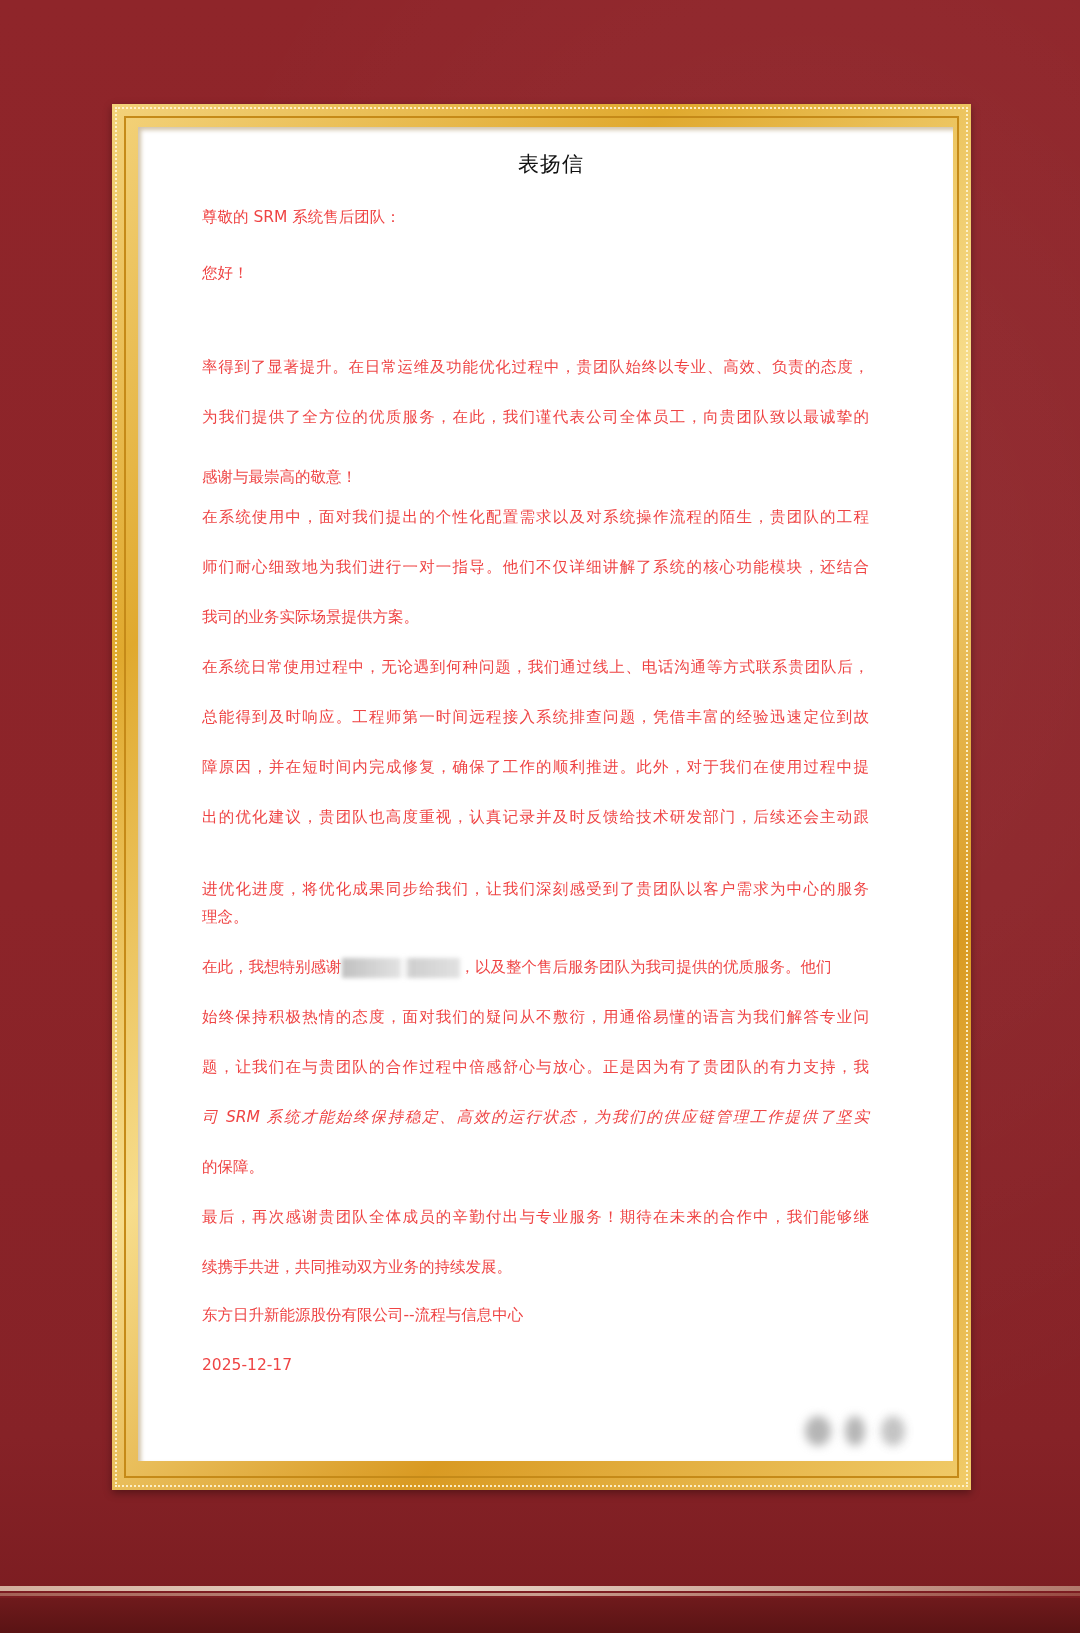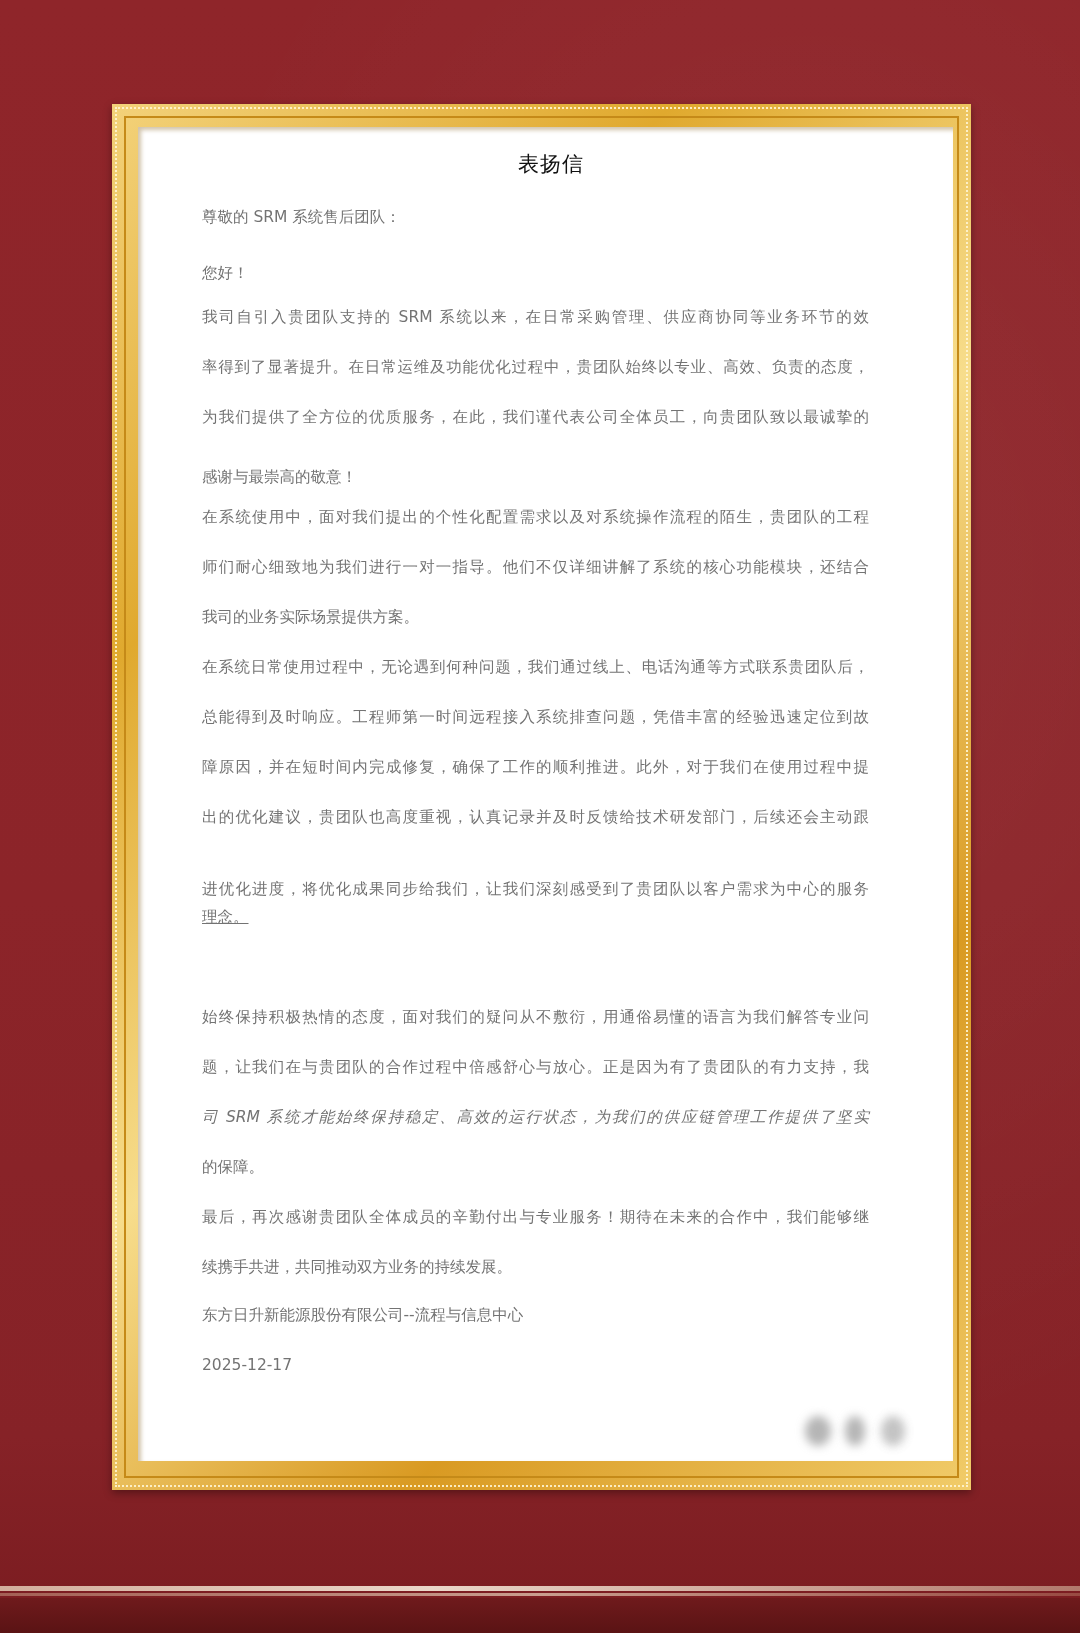--- a/index.html
+++ b/index.html
@@ -37,21 +37,21 @@
   .paper {
     position:absolute; left:138px; top:127px; width:815px; height:1334px;
     background:#ffffff;
     box-shadow: inset 3px 3px 4px rgba(120,80,10,0.35);
   }
   .title {
     position:absolute; left:0; width:826px; top:25px; text-align:center;
     font-size:21px; color:#111; letter-spacing:1px;
   }
   .line {
-    position:absolute; left:64px; font-size:15.5px; color:#737373;
+    position:absolute; left:64px; font-size:15.5px; color:#ef4444;
     white-space:nowrap; line-height:20px;
   }
   .just { width:667px; text-align:justify; text-align-last:justify; }
   .blur-name {
     display:inline-block; width:118px; height:20px; vertical-align:middle;
     background: linear-gradient(90deg, rgba(160,160,160,0.65), rgba(200,200,200,0.55) 48%, rgba(255,255,255,0) 52%, rgba(175,175,175,0.6) 58%, rgba(200,200,200,0.55));
     filter: blur(2px);
   }
   .seal {
     position:absolute; left:655px; top:1283px; width:130px; height:40px;
@@ -70,36 +70,38 @@
   <div class="frame-bead"></div>
   <div class="frame-inner-line"></div>
 </div>
 
 <div class="paper">
   <div class="title" style="top:23px;">表扬信</div>
 
   <div class="line" style="top:80px;">尊敬的 SRM 系统售后团队：</div>
   <div class="line" style="top:130px;margin-top:6px;">您好！</div>
 
-  <div class="line just" style="top:180px;">我司自引入贵团队支持的 SRM 系统以来，在日常采购管理、供应商协同等业务环节的效</div>
   <div class="line just" style="top:230px;">率得到了显著提升。在日常运维及功能优化过程中，贵团队始终以专业、高效、负责的态度，</div>
   <div class="line just" style="top:280px;">为我们提供了全方位的优质服务，在此，我们谨代表公司全体员工，向贵团队致以最诚挚的</div>
   <div class="line" style="top:340px;">感谢与最崇高的敬意！</div>
 
   <div class="line just" style="top:380px;">在系统使用中，面对我们提出的个性化配置需求以及对系统操作流程的陌生，贵团队的工程</div>
   <div class="line just" style="top:430px;">师们耐心细致地为我们进行一对一指导。他们不仅详细讲解了系统的核心功能模块，还结合</div>
   <div class="line" style="top:480px;">我司的业务实际场景提供方案。</div>
 
   <div class="line just" style="top:530px;">在系统日常使用过程中，无论遇到何种问题，我们通过线上、电话沟通等方式联系贵团队后，</div>
   <div class="line just" style="top:580px;">总能得到及时响应。工程师第一时间远程接入系统排查问题，凭借丰富的经验迅速定位到故</div>
   <div class="line just" style="top:630px;">障原因，并在短时间内完成修复，确保了工作的顺利推进。此外，对于我们在使用过程中提</div>
   <div class="line just" style="top:680px;">出的优化建议，贵团队也高度重视，认真记录并及时反馈给技术研发部门，后续还会主动跟</div>
   <div class="line just" style="top:752px;">进优化进度，将优化成果同步给我们，让我们深刻感受到了贵团队以客户需求为中心的服务</div>
-  <div class="line" style="top:780px;text-decoration:underline;">理念。</div>
+  <div class="line" style="top:780px;">理念。</div>
 
+  <div class="line" style="top:830px; width:667px;">
+    <span>在此，我想特别感谢</span><span class="blur-name"></span><span>，以及整个售后服务团队为我司提供的优质服务。他们</span>
+  </div>
   <div class="line just" style="top:880px;">始终保持积极热情的态度，面对我们的疑问从不敷衍，用通俗易懂的语言为我们解答专业问</div>
   <div class="line just" style="top:930px;">题，让我们在与贵团队的合作过程中倍感舒心与放心。正是因为有了贵团队的有力支持，我</div>
   <div class="line just" style="top:980px;font-style:italic;">司 SRM 系统才能始终保持稳定、高效的运行状态，为我们的供应链管理工作提供了坚实</div>
   <div class="line" style="top:1030px;">的保障。</div>
 
   <div class="line just" style="top:1080px;">最后，再次感谢贵团队全体成员的辛勤付出与专业服务！期待在未来的合作中，我们能够继</div>
   <div class="line" style="top:1130px;">续携手共进，共同推动双方业务的持续发展。</div>
 
   <div class="line" style="top:1178px;">东方日升新能源股份有限公司--流程与信息中心</div>
   <div class="line" style="top:1228px;">2025-12-17</div>

